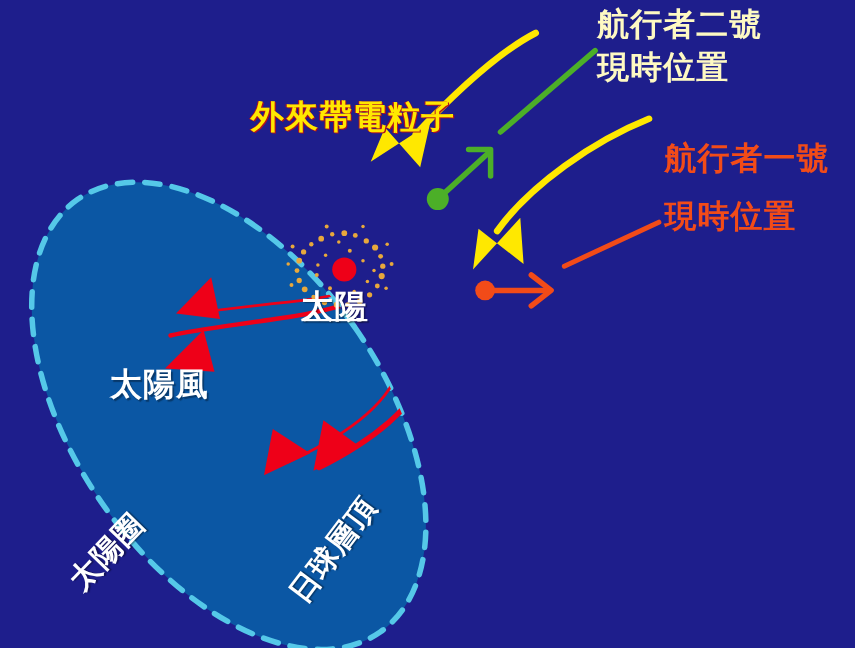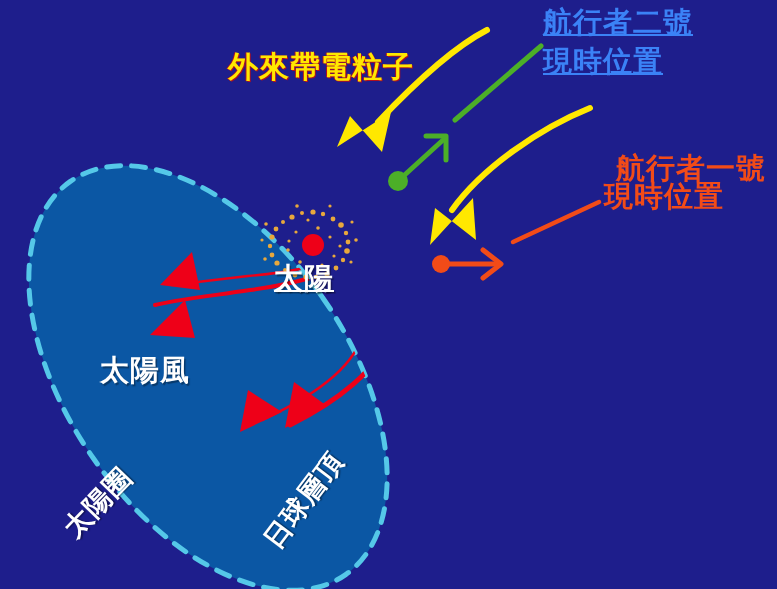--- a/index.html
+++ b/index.html
@@ -26,25 +26,25 @@
     position: absolute;
     white-space: nowrap;
     font-weight: bold;
     line-height: 1.12;
     letter-spacing: 1px;
   }
   .lbl-yellow {
     color: #ffe800;
     font-size: 30px;
     text-shadow: 1px 1px 0 #b01020, -1px 0 0 #b01020;
+    margin-top: 40px;
   }
   .lbl-green {
-    color: #3b82f6;
+    color: #fef9c3;
     font-size: 29px;
-    text-decoration: underline;
   }
   .lbl-orange {
     color: #f24b18;
     font-size: 29px;
   }
   .lbl-white {
     color: #ffffff;
     font-size: 29px;
     text-shadow: 1.5px 1.5px 1px rgba(0,0,0,0.35);
   }
@@ -154,24 +154,24 @@
     <line x1="441" y1="264" x2="498" y2="264" stroke="#f24b18" stroke-width="5" stroke-linecap="round"></line>
     <polyline points="483,250 501,264 483,278" fill="none" stroke="#f24b18" stroke-width="5" stroke-linecap="round" stroke-linejoin="round"></polyline>
     <circle cx="441" cy="264" r="9" fill="#f24b18"></circle>
   </svg>
 
   <div class="lbl lbl-yellow" style="left:228px; top:50px;">外來帶電粒子</div>
 
   <div class="lbl lbl-green" style="left:543px; top:6px;">航行者二號</div>
   <div class="lbl lbl-green" style="left:543px; top:45px;">現時位置</div>
 
-  <div class="lbl lbl-orange" style="left:604px; top:152px;margin-left:12px;">航行者一號</div>
+  <div class="lbl lbl-orange" style="left:604px; top:128px;">航行者一號</div>
   <div class="lbl lbl-orange" style="left:604px; top:180px;">現時位置</div>
 
   <div class="lbl lbl-white" style="left:274px; top:262px;text-decoration:underline;">太陽</div>
 
-  <div class="lbl lbl-white" style="left:100px; top:354px;">太陽風</div>
+  <div class="lbl lbl-white" style="left:100px; top:333px;">太陽風</div>
 
   <div class="lbl lbl-white lbl-white-sm rot-helio" style="left:58px; top:522px;">太陽圈</div>
 
   <div class="lbl lbl-white lbl-white-sm rot-pause" style="left:258px; top:536px;">日球層頂</div>
 
 </div>
 
 </body></html>

